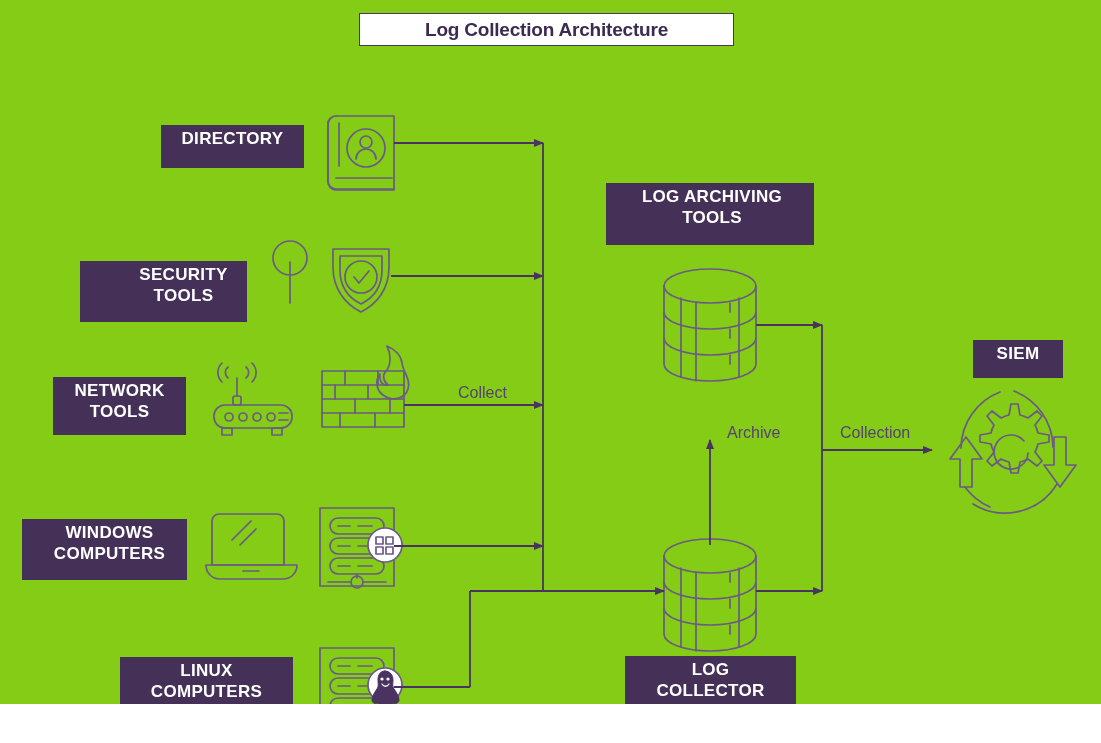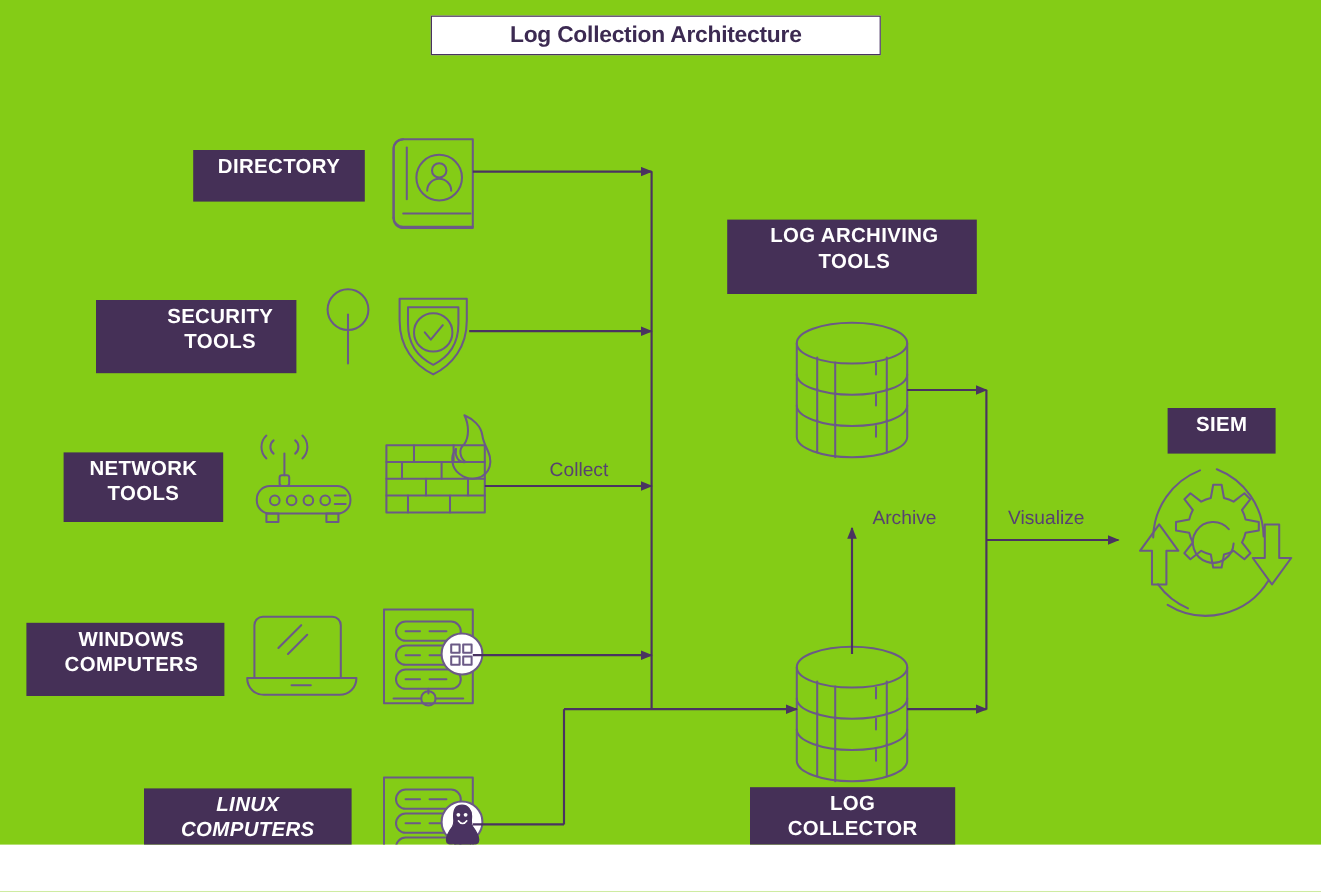--- a/index.html
+++ b/index.html
@@ -277,42 +277,42 @@
       <line x1="822" y1="450" x2="932" y2="450" marker-end="url(#ah)"></line>
     </g>
   </svg>
 
   <div class="chip" style="left:161px; top:125px; width:143px; height:43px;">
     <div>
       <span>DIRECTORY</span>
     </div>
   </div>
 
-  <div class="chip" style="left:80px; top:250px; width:167px; height:61px;padding-left:48px;">
+  <div class="chip" style="left:80px; top:261px; width:167px; height:61px;padding-left:48px;">
     <div>
       <span>SECURITY</span>
       <span>TOOLS</span>
     </div>
   </div>
 
   <div class="chip" style="left:53px; top:377px; width:133px; height:58px;">
     <div>
       <span>NETWORK</span>
       <span>TOOLS</span>
     </div>
   </div>
 
   <div class="chip" style="left:22px; top:519px; width:165px; height:61px;padding-left:18px;">
     <div>
       <span>WINDOWS</span>
       <span>COMPUTERS</span>
     </div>
   </div>
 
-  <div class="chip" style="left:120px; top:657px; width:173px; height:62px;font-style:italic;">
+  <div class="chip" style="left:120px; top:657px; width:173px; height:62px;">
     <div>
       <span>LINUX</span>
       <span>COMPUTERS</span>
     </div>
   </div>
 
   <div class="chip" style="left:606px; top:183px; width:208px; height:62px;padding-left:12px;">
     <div>
       <span>LOG ARCHIVING</span>
       <span>TOOLS</span>
@@ -327,15 +327,15 @@
   </div>
 
   <div class="chip" style="left:973px; top:340px; width:90px; height:38px;">
     <div>
       <span>SIEM</span>
     </div>
   </div>
 
   <div class="edge-label" style="left:458px; top:372px;margin-top:12px;">Collect</div>
   <div class="edge-label" style="left:727px; top:424px;">Archive</div>
-  <div class="edge-label" style="left:840px; top:424px;">Visualize</div>
+  <div class="edge-label" style="left:840px; top:424px;">Collection</div>
 
 </div>
 
 </body></html>

